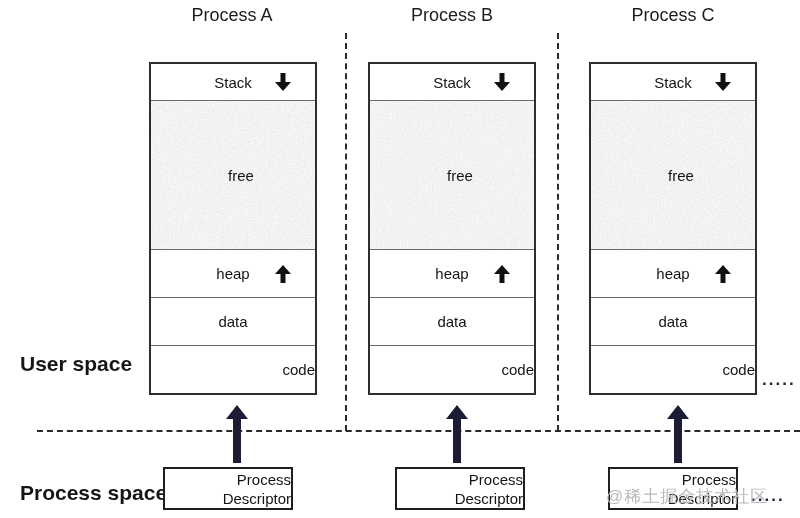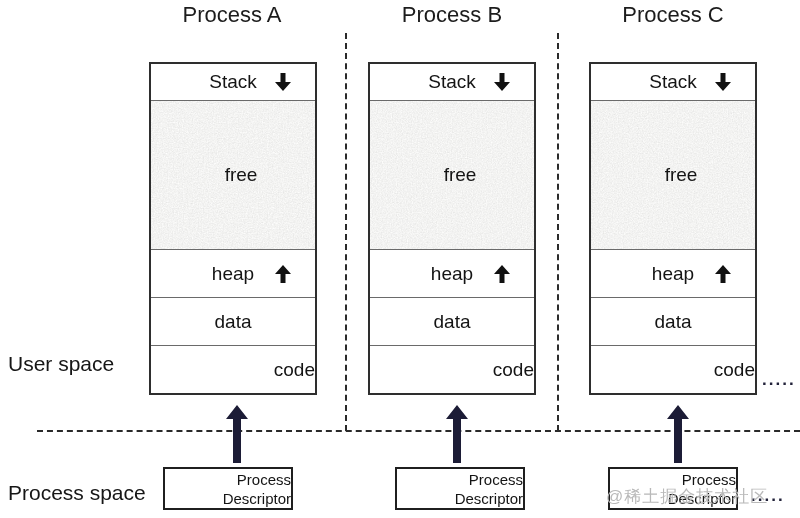--- a/index.html
+++ b/index.html
@@ -7,53 +7,53 @@
   .canvas{
     position:relative;
     width:800px;height:518px;
     background:#ffffff;
     font-family:"Liberation Sans","DejaVu Sans",sans-serif;
     color:#1a1a1a;
     overflow:hidden;
   }
   .ptitle{
     position:absolute;top:3px;width:168px;
-    text-align:center;font-size:22px;line-height:24px;color:#1c1c1c;
+    text-align:center;font-size:18px;line-height:24px;color:#1c1c1c;
   }
   .vdash{
     position:absolute;top:33px;height:398px;width:0;
     border-left:2px dashed #2a2a2a;
   }
   .hdash{
     position:absolute;top:430px;left:37px;width:763px;height:0;
     border-top:2px dashed #2a2a2a;
   }
   .pbox{
     position:absolute;top:62px;width:168px;height:333px;
     border:2px solid #2e2e2e;background:#fff;
   }
   .row{
     position:relative;width:100%;
     border-bottom:1px solid #6a6a6a;
     display:flex;align-items:center;justify-content:center;
-    font-size:19px;color:#141414;
+    font-size:15px;color:#141414;
   }
   .row-stack{height:37px;}
   .row-free{height:149px;padding-left:16px;}
   .row-heap{height:48px;}
   .row-data{height:48px;}
   .row-code{height:47px;border-bottom:none;justify-content:flex-end;}
   .row-label{position:relative;z-index:2;}
   .arrow-sm{
     position:absolute;right:24px;top:50%;transform:translateY(-50%);z-index:2;
   }
   .noise-svg{position:absolute;left:0;top:0;width:100%;height:100%;z-index:1;}
   .space-label{
-    position:absolute;left:8px;
-    font-size:21px;line-height:28px;color:#161616;
+    position:absolute;left:20px;
+    font-size:21px;line-height:28px;color:#161616;font-weight:bold;
   }
   .desc-arrow{position:absolute;top:405px;width:22px;height:58px;z-index:3;}
   .desc-box{
     position:absolute;top:467px;width:130px;height:43px;
     border:2px solid #1f1f1f;background:#fff;
     display:flex;flex-direction:column;align-items:flex-end;justify-content:center;
     font-size:15px;line-height:19px;color:#141414;
   }
   .dots{
     position:absolute;font-weight:bold;font-size:17px;line-height:20px;

